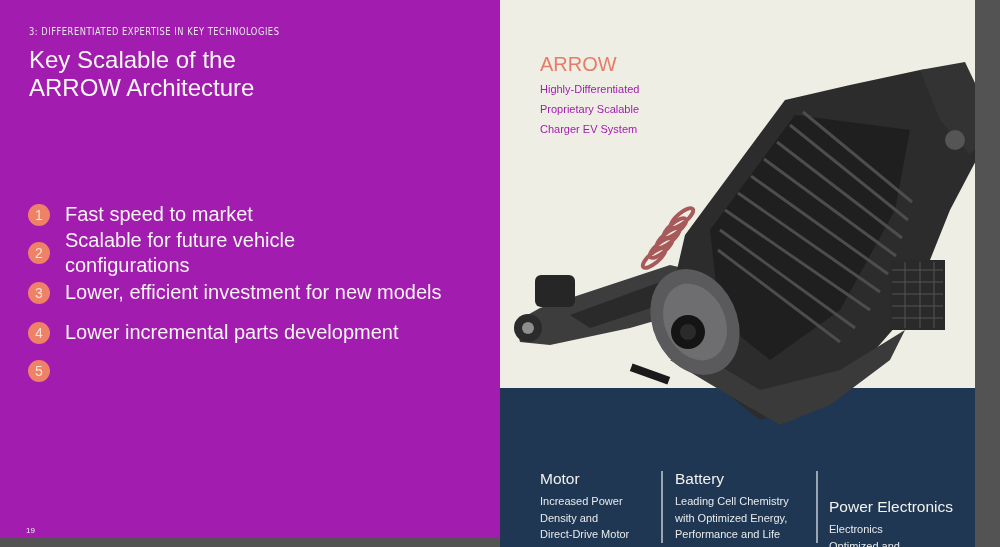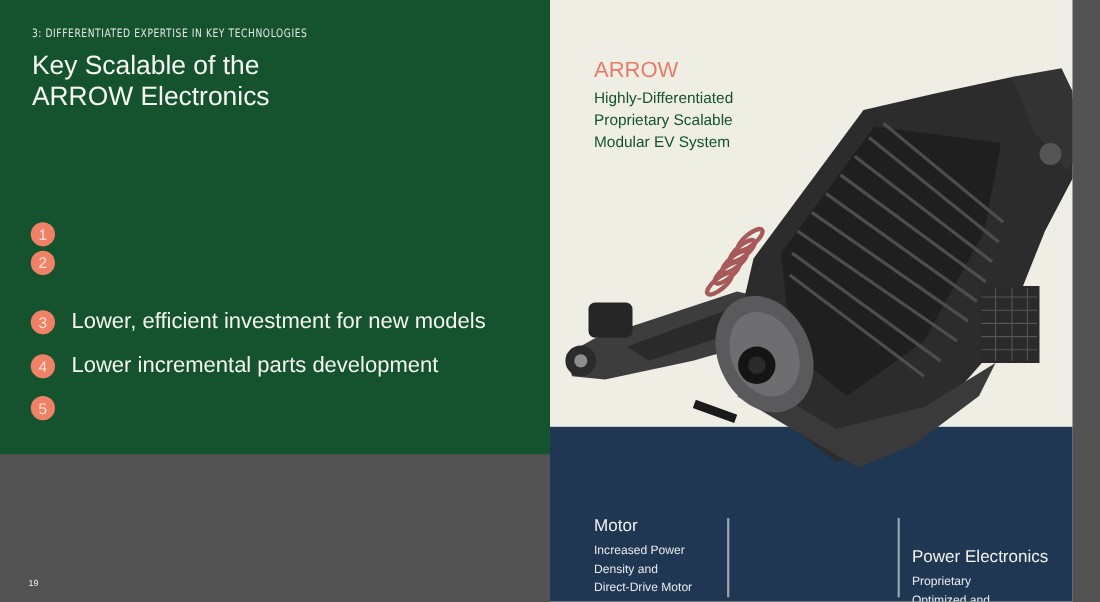--- a/index.html
+++ b/index.html
@@ -1,60 +1,65 @@
 <!DOCTYPE html>
 <html><head>
 <meta charset="utf-8">
 <style>
   * { box-sizing: border-box; margin: 0; padding: 0; }
   html, body { width: 1000px; height: 547px; overflow: hidden; background: #535353; }
   body { position: relative; font-family: "Liberation Sans", sans-serif; }
 
-  .left-panel { position: absolute; left: 0; top: 0; width: 500px; height: 413px; background: #14532d; }
+  .left-panel { position: absolute; left: 0; top: 0; width: 500px; height: 538px; background: #a21caf; }
   .section-label { position: absolute; left: 29px; top: 25px; font-family: "DejaVu Sans Condensed", "DejaVu Sans", sans-serif; font-size: 10.5px; letter-spacing: 0.6px; color: #e6e6e6; transform: scaleX(0.88); transform-origin: left; white-space: nowrap; }
   .page-title { position: absolute; left: 29px; top: 46px; font-size: 24px; line-height: 28px; color: #f7f7f4; font-weight: normal; }
 
   .benefits { position: absolute; left: 28px; top: 199px; width: 470px; }
   .benefit { position: absolute; left: 0; display: flex; align-items: center; }
   .num { width: 22px; height: 22px; border-radius: 50%; background: #ef8167; color: #fbe2d9; font-size: 14px; display: flex; align-items: center; justify-content: center; flex-shrink: 0; }
   .benefit-text { margin-left: 15px; font-size: 20px; line-height: 25px; color: #f5f5f2; }
 
   .page-number { position: absolute; left: 26px; top: 526px; font-size: 8px; color: #f0f0f0; }
 
   .right-panel { position: absolute; left: 500px; top: 0; width: 475px; height: 547px; background: #efeee5; overflow: hidden; }
   .blue-band { position: absolute; left: 0; top: 388px; width: 500px; height: 159px; background: #1f3752; }
 
   .arrow-block { position: absolute; left: 40px; top: 52px; }
   .arrow-title { font-size: 20px; color: #e57d68; line-height: 24px; }
-  .arrow-sub { margin-top: 3px; font-size: 14px; line-height: 20px; color: #14532d; }
+  .arrow-sub { margin-top: 3px; font-size: 11px; line-height: 20px; color: #a21caf; }
 
   .powertrain { position: absolute; left: 10px; top: 60px; width: 490px; height: 400px; }
 
   .features { position: absolute; left: 0; top: 464px; width: 500px; height: 90px; }
   .feature { position: absolute; top: 6px; }
   .feature-title { font-size: 15.5px; color: #f2f2ee; line-height: 18px; }
   .feature-desc { margin-top: 5px; font-size: 11px; line-height: 16.5px; color: #e8eaee; }
   .feature-divider { position: absolute; top: 7px; width: 2px; height: 72px; background: #9aa6b4; }
 </style>
 </head>
 <body>
 
 <div class="left-panel">
   <div class="section-label">3: DIFFERENTIATED EXPERTISE IN KEY TECHNOLOGIES</div>
   <h1 class="page-title">
     <span>Key Scalable of the</span><br>
-    <span>ARROW Electronics</span>
+    <span>ARROW Architecture</span>
   </h1>
 
   <div class="benefits">
     <div class="benefit" style="top:3px;">
       <div class="num">1</div>
+      <div class="benefit-text">Fast speed to market</div>
     </div>
     <div class="benefit" style="top:29px;">
       <div class="num">2</div>
+      <div class="benefit-text">
+        <span>Scalable for future vehicle</span><br>
+        <span>configurations</span>
+      </div>
     </div>
     <div class="benefit" style="top:81px;">
       <div class="num">3</div>
       <div class="benefit-text">Lower, efficient investment for new models</div>
     </div>
     <div class="benefit" style="top:121px;">
       <div class="num">4</div>
       <div class="benefit-text">Lower incremental parts development</div>
     </div>
     <div class="benefit" style="top:161px;">
@@ -123,37 +128,45 @@
     <circle cx="178" cy="272" r="8" fill="#2a2a2a"></circle>
 
     <rect x="120" y="310" width="40" height="8" fill="#1a1a1a" transform="rotate(20 140 314)"></rect>
   </svg>
 
   <div class="arrow-block">
     <div class="arrow-title">ARROW</div>
     <div class="arrow-sub">
       <span>Highly-Differentiated</span><br>
       <span>Proprietary Scalable</span><br>
-      <span>Modular EV System</span>
+      <span>Charger EV System</span>
     </div>
   </div>
 
   <div class="features">
     <div class="feature" style="left:40px;">
       <div class="feature-title">Motor</div>
       <div class="feature-desc">
         <span>Increased Power</span><br>
         <span>Density and</span><br>
         <span>Direct-Drive Motor</span>
       </div>
     </div>
     <div class="feature-divider" style="left:161px;"></div>
+    <div class="feature" style="left:175px;">
+      <div class="feature-title">Battery</div>
+      <div class="feature-desc">
+        <span>Leading Cell Chemistry</span><br>
+        <span>with Optimized Energy,</span><br>
+        <span>Performance and Life</span>
+      </div>
+    </div>
     <div class="feature-divider" style="left:316px;"></div>
     <div class="feature" style="left:329px; top:5px;margin-top:29px;">
       <div class="feature-title">Power Electronics</div>
       <div class="feature-desc">
-        <span>Proprietary</span><br>
+        <span>Electronics</span><br>
         <span>Optimized and</span><br>
         <span>On-Board Charger</span>
       </div>
     </div>
   </div>
 </div>
 
 </body></html>

